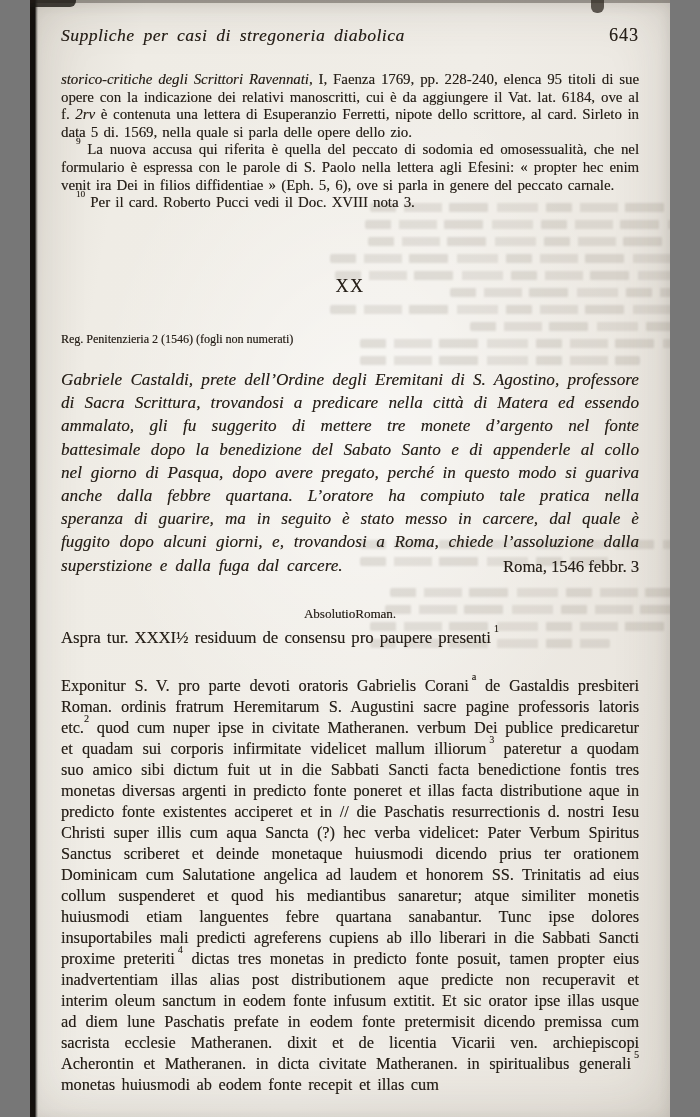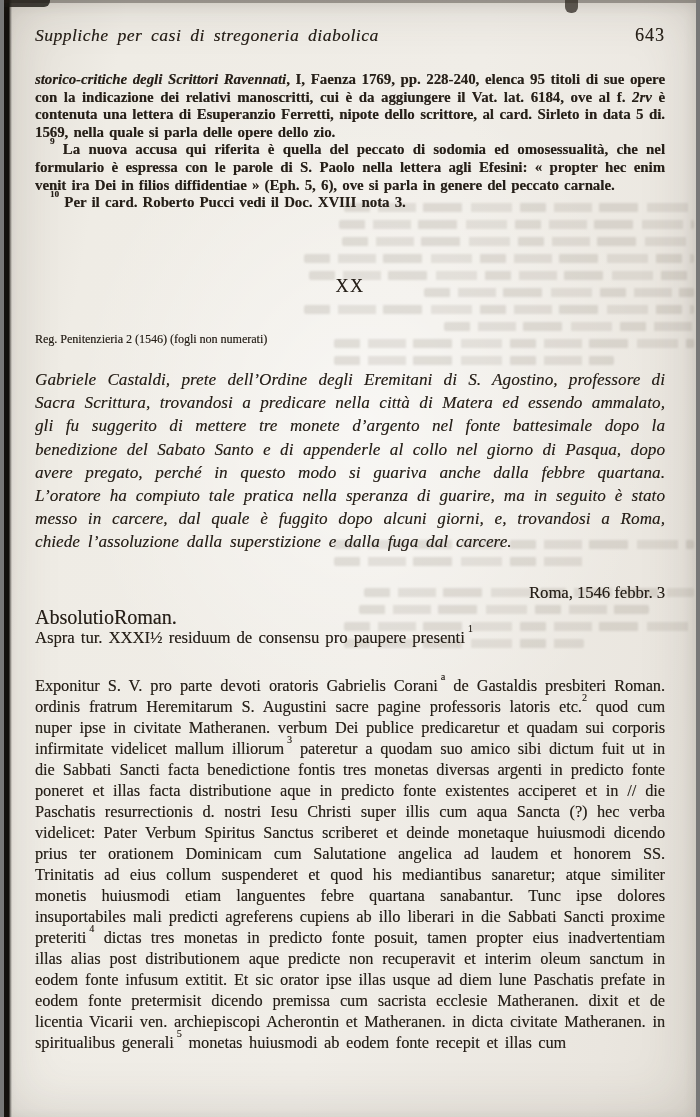--- a/index.html
+++ b/index.html
@@ -1,18 +1,18 @@
 <!DOCTYPE html>
 <html><head>
 <meta charset="utf-8">
 <style>
   html,body{margin:0;padding:0;background:#777;}
   .page{
     position:relative;
-    width:692px;height:1117px;
+    width:640px;height:1117px;
     margin:0 auto;
     overflow:hidden;
     background:
       radial-gradient(ellipse 60% 45% at 52% 38%, rgba(255,255,255,0.55), rgba(255,255,255,0) 70%),
       linear-gradient(100deg, #e3dfd7 0%, #efece5 14%, #f0ede7 55%, #eae6df 88%, #e5e1d9 100%);
     font-family:"Liberation Serif","DejaVu Serif",serif;
     color:#261f18;
   }
   .page::after{ 
     content:"";position:absolute;inset:0;pointer-events:none;
@@ -40,37 +40,37 @@
       rgba(112,102,88,0.24) 127px 168px, rgba(112,102,88,0) 168px 176px);}
 
   
   .blk{position:absolute;left:31px;right:31px;}
 
   .hdr{top:25px;display:flex;justify-content:space-between;align-items:baseline;}
   .hdr-title{font-style:italic;font-size:17.5px;letter-spacing:0.5px;word-spacing:4px;}
   .hdr-num{font-size:18px;letter-spacing:1px;text-align:right;}
 
   .fnblock{top:71px;font-size:14.8px;line-height:17.6px;text-align:justify;word-spacing:1.5px;}
-  .fn-p{margin:0;font-weight:bold;}
+  .fn-p{margin:0;}
   .fn-indent{text-indent:15px;}
   .it{font-style:italic;}
 
   sup.fnref{font-size:62%;line-height:0;position:relative;top:-0.45em;letter-spacing:0;}
   .sp{margin-left:3px;}
 
   .secnum{top:276px;text-align:center;font-size:18px;letter-spacing:1.5px;}
   .reg{top:332px;font-size:12px;}
   .place{top:343px;text-align:right;font-size:16.6px;}
 
   .summary{top:368px;font-style:italic;font-size:17px;line-height:23.2px;text-align:justify;
     word-spacing:3.5px;letter-spacing:0.1px;margin:0;}
 
-  .dateline{top:557px;text-align:right;font-size:16.6px;margin-top:26px;}
+  .dateline{top:557px;text-align:right;font-size:16.6px;}
   .formula{top:584px;font-size:16.6px;word-spacing:2px;}
-  .rubric{top:606px;display:flex;justify-content:flex-start;font-size:20px;}
+  .rubric{top:606px;display:flex;justify-content:center;font-size:13px;}
   .aspra{top:628px;font-size:16.6px;word-spacing:2px;}
 
   .latin{top:676px;font-size:16.2px;line-height:21px;text-align:justify;word-spacing:2.6px;margin:0;}
 </style>
 </head>
 <body>
 
 <div class="page">
 
   <div>

